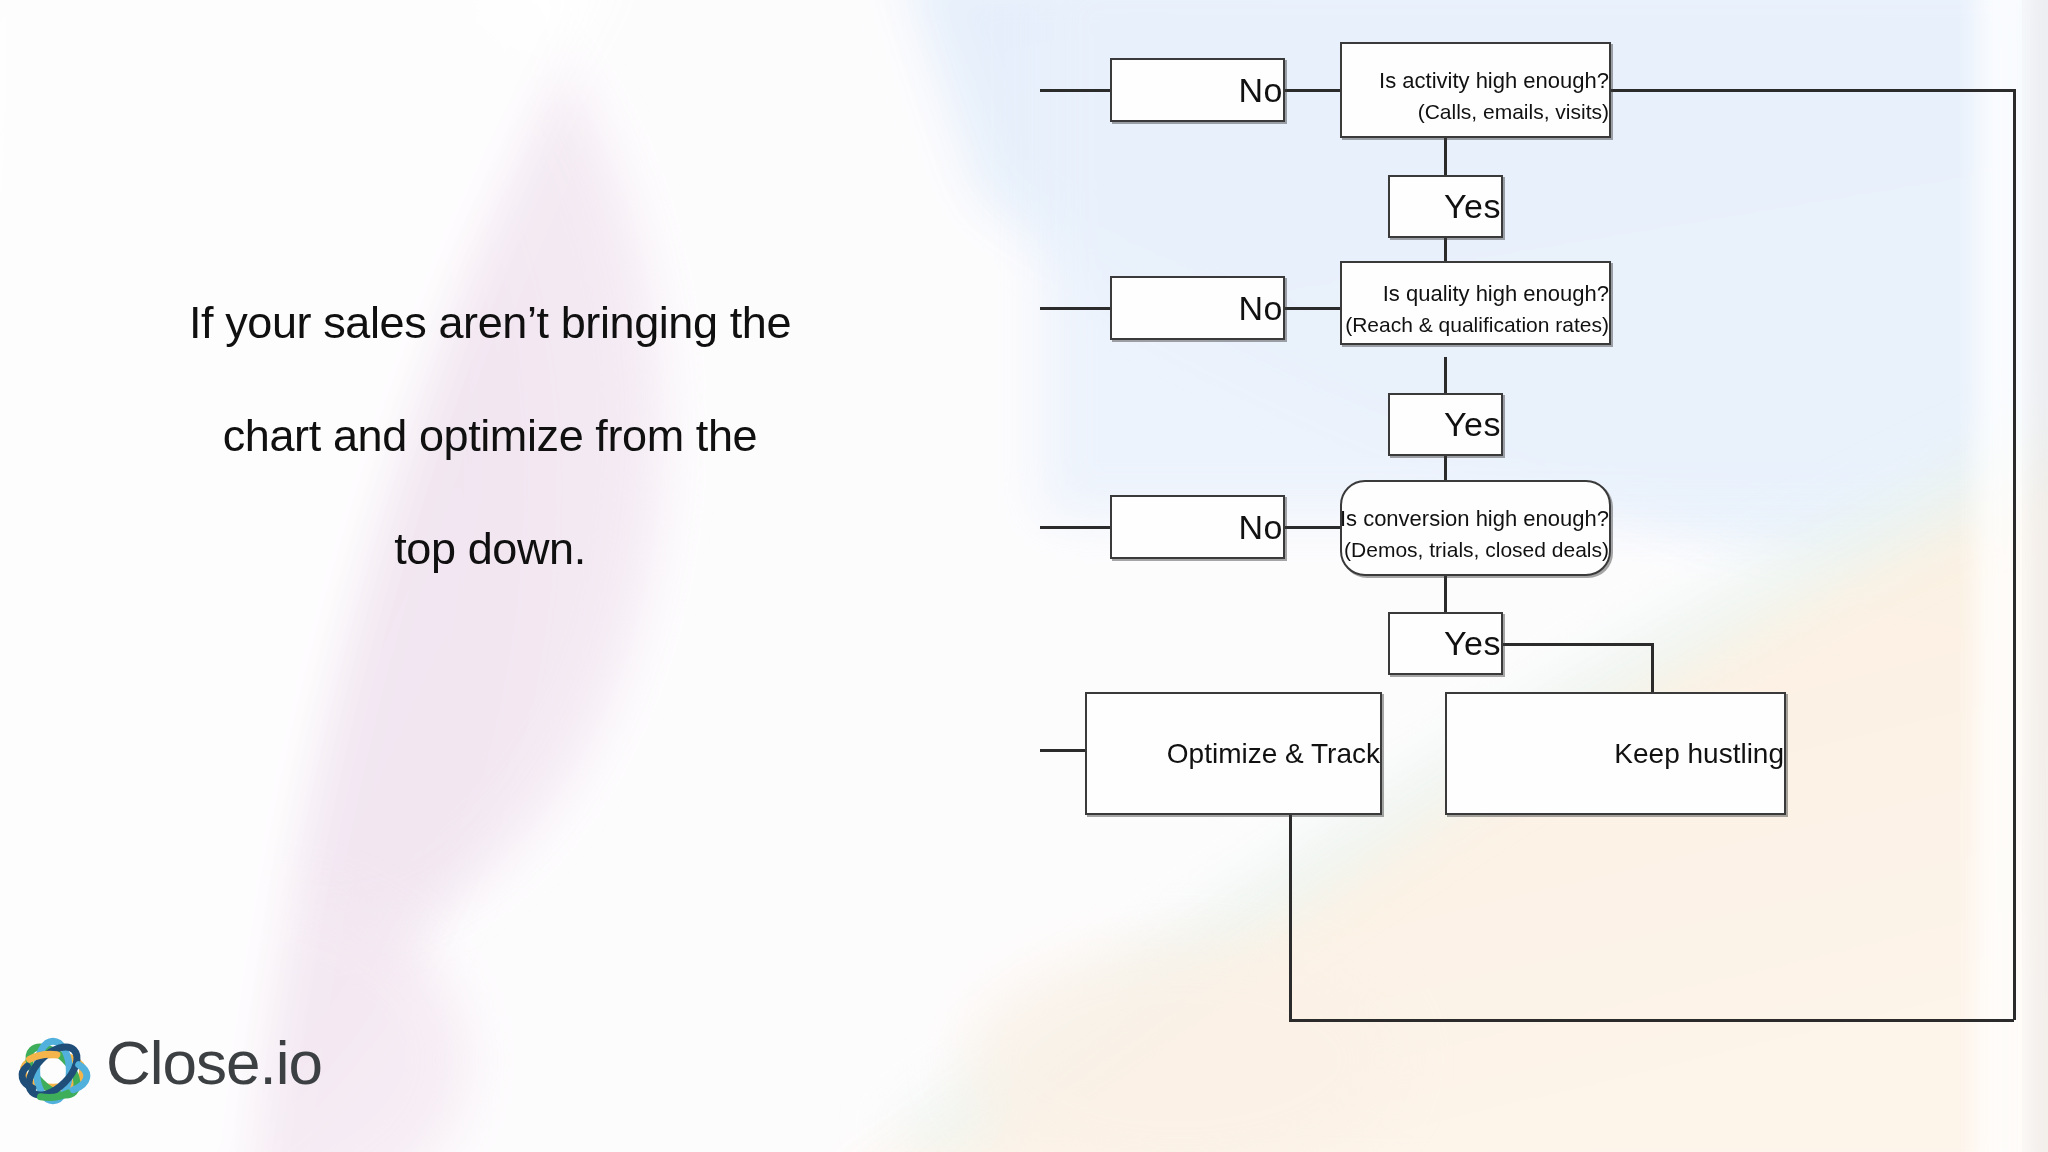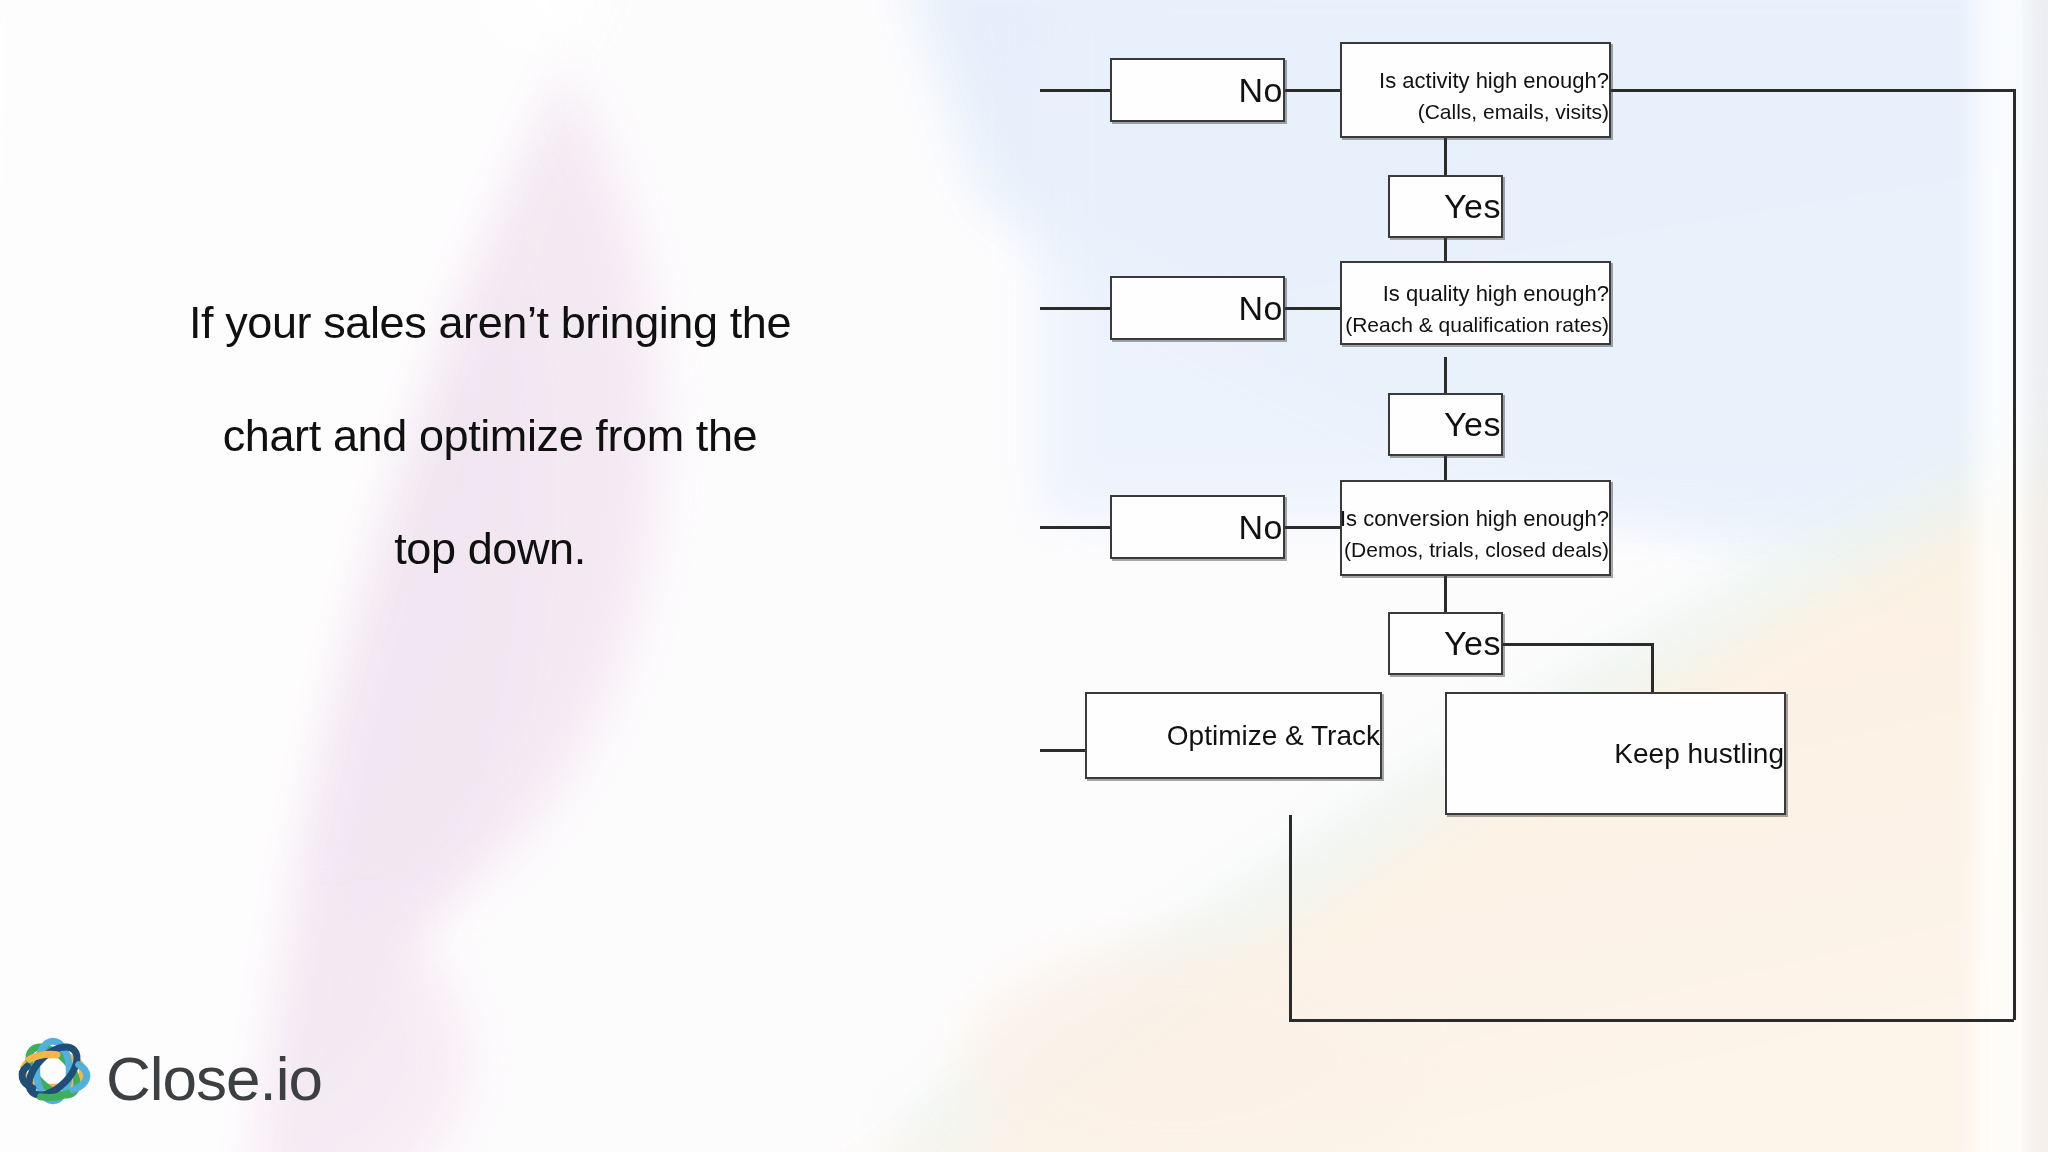--- a/index.html
+++ b/index.html
@@ -31,21 +31,21 @@
     white-space:nowrap;
   }
   #copy .line:last-child { margin-bottom:0; }
 
   
   #logo {
     position:absolute;
     left:14px; top:1032px;
     z-index:3;
     display:flex;
-    align-items:flex-end;
+    align-items:flex-start;
     gap:14px;
   }
   #logo .mark { width:78px; height:78px; display:block; }
   #logo .wordmark {
     font-size:62px;
     color:#3c4043;
     letter-spacing:-1px;
     line-height:1;
   }
 
@@ -205,34 +205,34 @@
   </div>
 
   <div class="node branch" style="left:70px; top:256px; width:175px; height:64px;">
     <span>No</span>
   </div>
 
   <div class="node branch" style="left:348px; top:373px; width:115px; height:63px;">
     <span>Yes</span>
   </div>
 
-  <div class="node" style="left:300px; top:460px; width:271px; height:96px;">
+  <div class="node" style="left:300px; top:460px; width:271px; height:96px;border-radius:25px;">
     <span class="t1">Is conversion high enough?</span>
     <span class="t2">(Demos, trials, closed deals)</span>
   </div>
 
   <div class="node branch" style="left:70px; top:475px; width:175px; height:64px;">
     <span>No</span>
   </div>
 
   <div class="node branch" style="left:348px; top:592px; width:115px; height:63px;">
     <span>Yes</span>
   </div>
 
-  <div class="node outcome" style="left:45px; top:672px; width:297px; height:87px;padding-left:12px;">
+  <div class="node outcome" style="left:45px; top:672px; width:297px; height:123px;padding-left:12px;">
     <span>Optimize &amp; Track</span>
   </div>
 
   <div class="node outcome" style="left:405px; top:672px; width:341px; height:123px;padding-left:8px;">
     <span>Keep hustling</span>
   </div>
 
 </div>
 
 </body></html>

